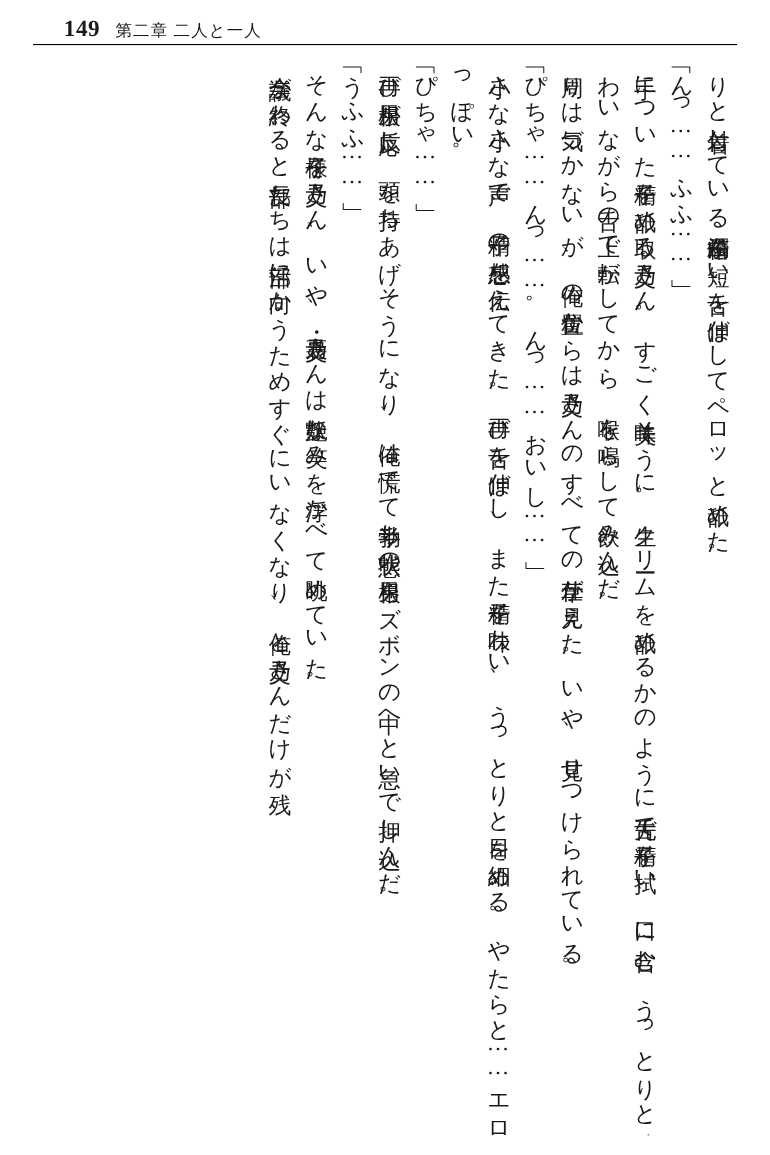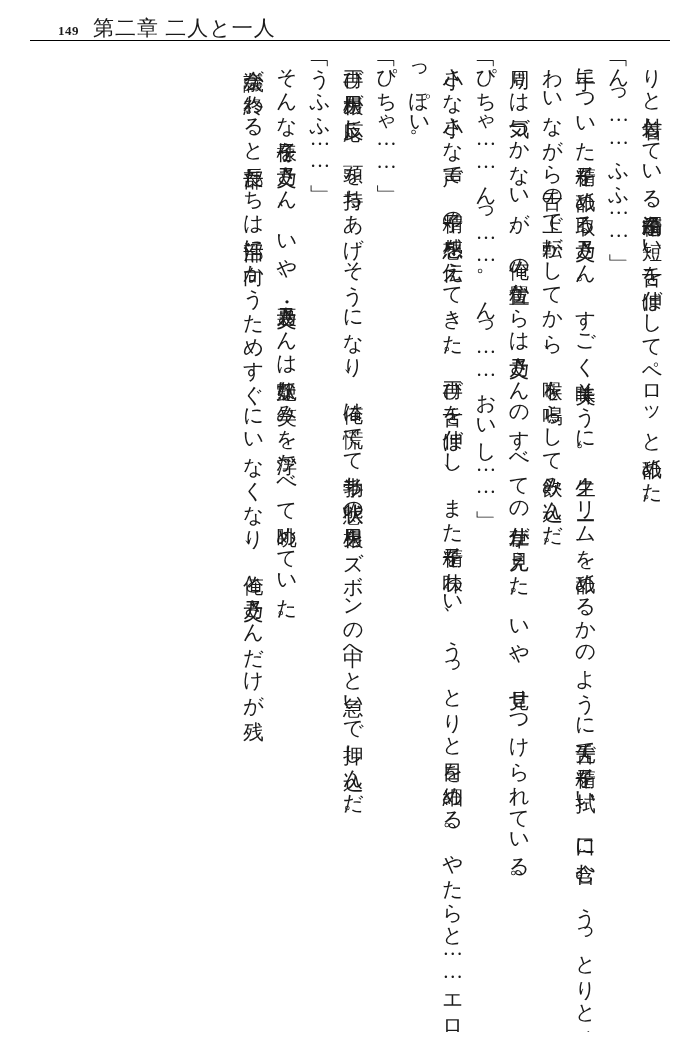--- a/index.html
+++ b/index.html
@@ -25,26 +25,26 @@
   .header {
     position: absolute;
     top: 14px;
     left: 58px;
     display: flex;
     align-items: baseline;
     gap: 14px;
     white-space: nowrap;
   }
   .page-number {
-    font-size: 13px;
+    font-size: 21px;
     font-weight: bold;
     letter-spacing: 0.5px;
   }
   .chapter-title {
-    font-size: 21px;
+    font-size: 15px;
     letter-spacing: 1px;
   }
   
   .header-rule {
     position: absolute;
     top: 40px;
     left: 30px;
     right: 30px;
     height: 1px;
     background: #000;

